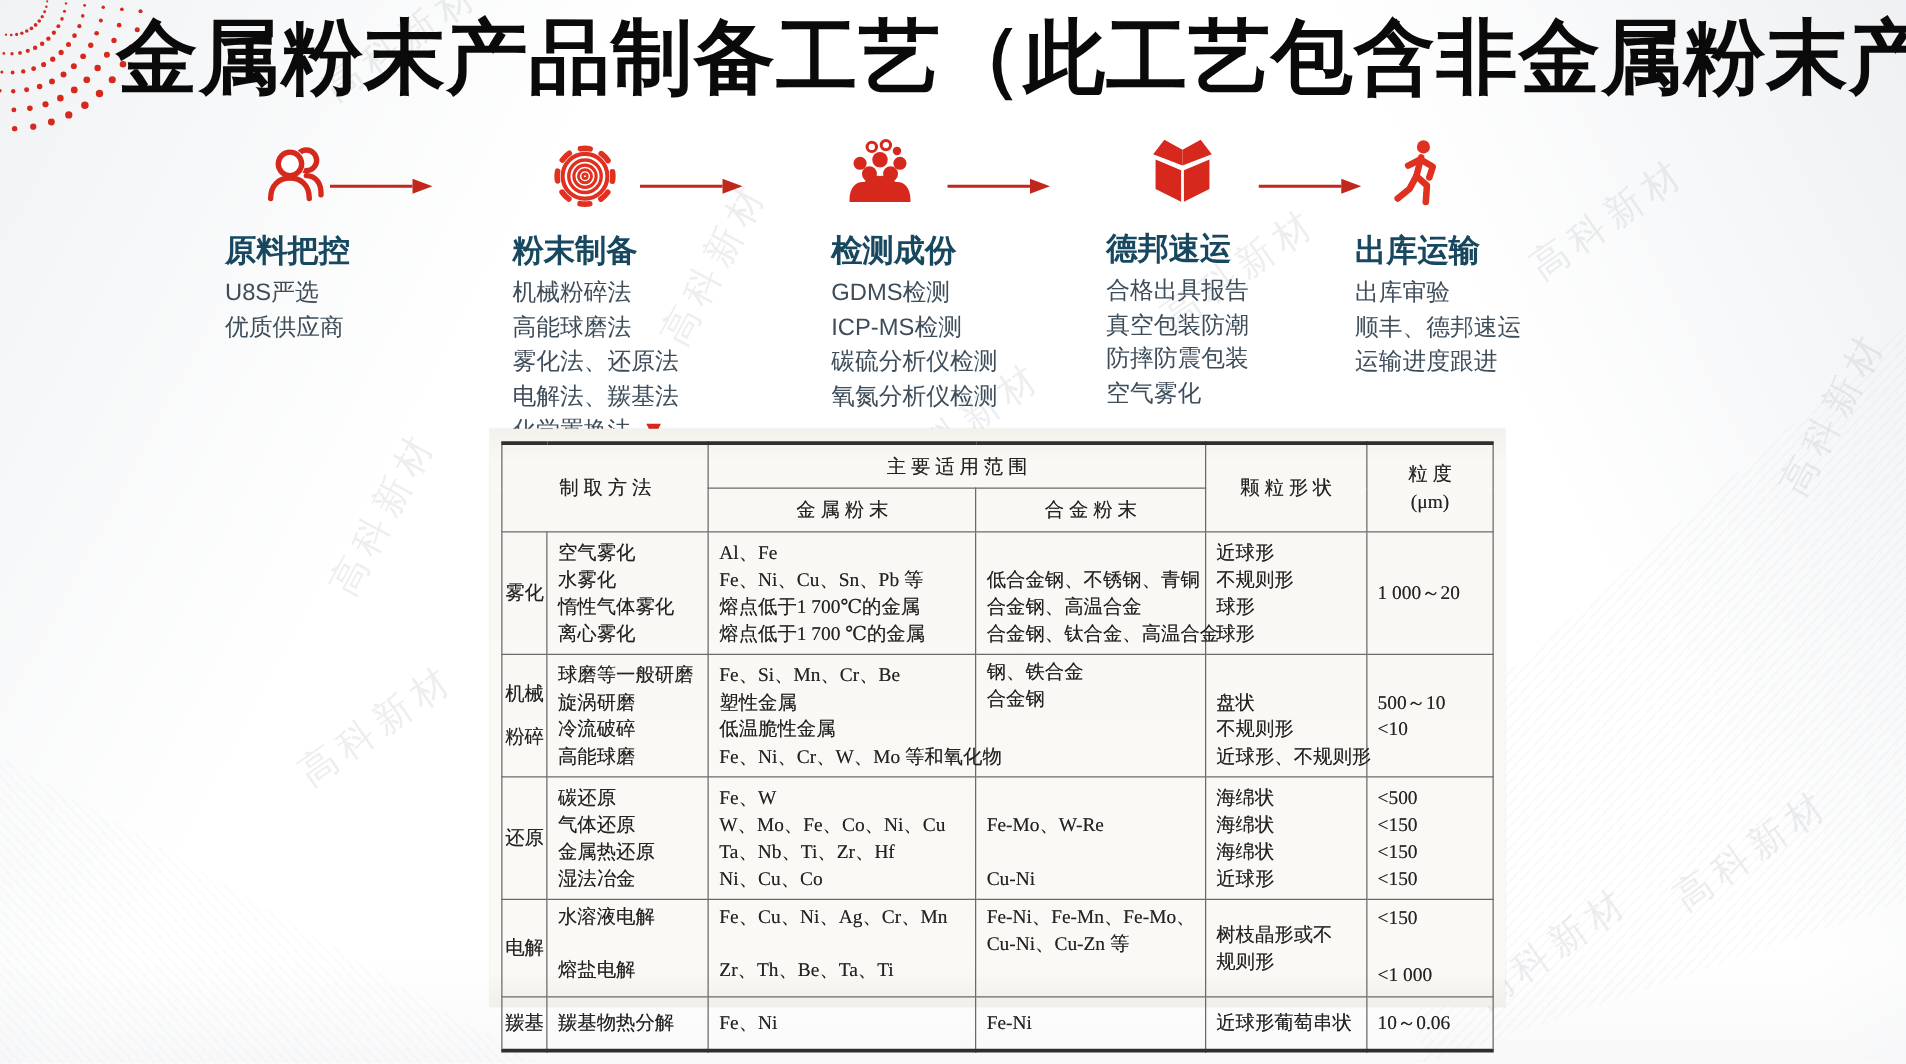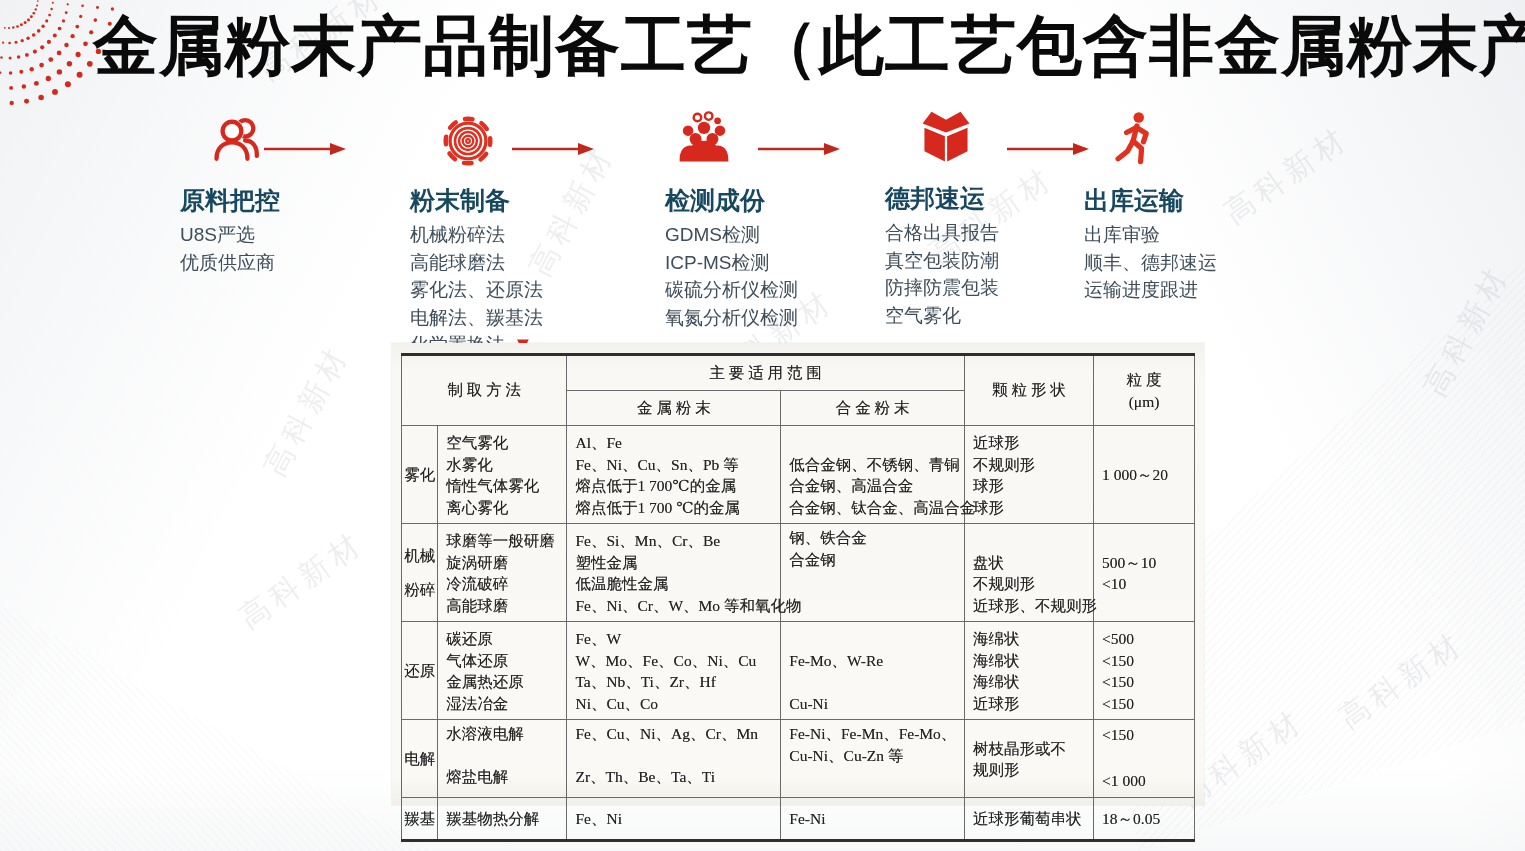--- a/index.html
+++ b/index.html
@@ -455,20 +455,20 @@
         <td class="vc">
               <div class="tl">Fe、Ni</div>
             </td>
         <td class="vc">
               <div class="tl">Fe-Ni</div>
             </td>
         <td class="vc">
               <div class="tl">近球形葡萄串状</div>
             </td>
         <td class="vc">
-              <div class="tl">18～0.05</div>
+              <div class="tl">10～0.06</div>
             </td>
       </tr>
       </tbody>
     </table>
   </div>
 
 </div>
 
 </body></html>

